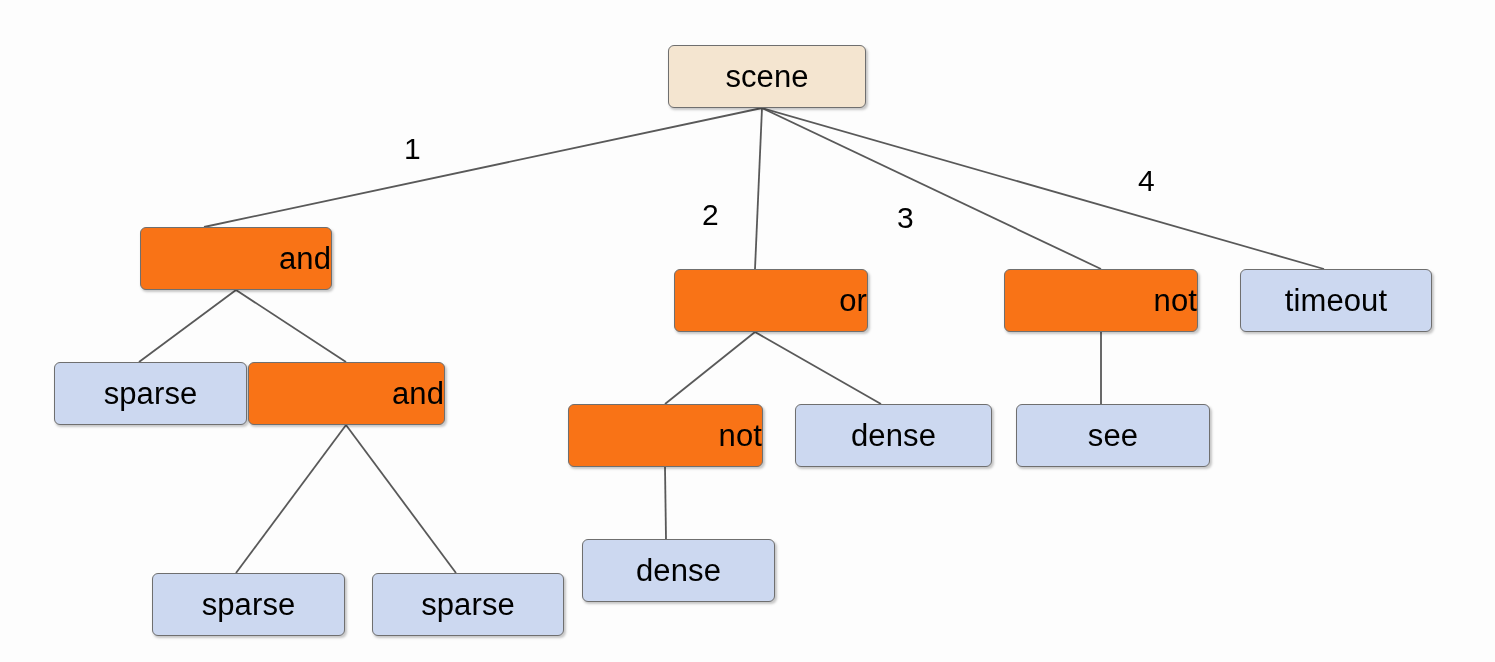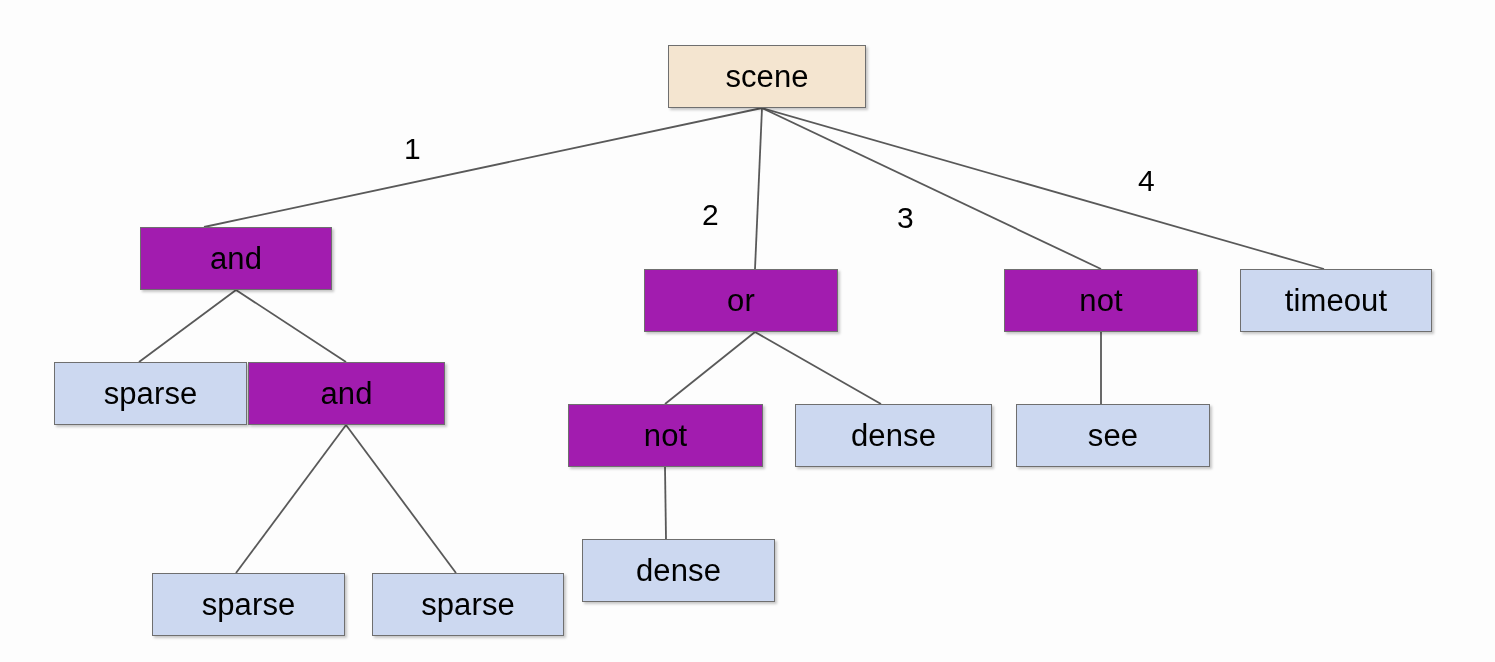--- a/index.html
+++ b/index.html
@@ -23,31 +23,31 @@
     height: 662px;
     pointer-events: none;
   }
   .node {
     position: absolute;
     box-sizing: border-box;
     display: flex;
     align-items: center;
     justify-content: center;
     border: 1.6px solid #6f6f6f;
-    border-radius: 0;
+    border-radius: 6px;
     color: #000000;
     font-family: "Liberation Sans", sans-serif;
     font-size: 31px;
     line-height: 1;
     letter-spacing: 0.1px;
     box-shadow: 1.5px 2px 2.5px rgba(0,0,0,0.22);
     white-space: nowrap;
   }
   .node.root   { background: #f4e5d0; }
-  .node.op     { background: #a21caf; }
+  .node.op     { background: #f97316; justify-content: flex-end; }
   .node.leaf   { background: #ccd8f0; margin-left: 12px; }
   .edge-label {
     position: absolute;
     color: #000000;
     font-family: "Liberation Sans", sans-serif;
     font-size: 30px;
     line-height: 1;
     user-select: none;
   }
 </style>
@@ -69,21 +69,21 @@
       <line x1="665" y1="467" x2="666" y2="539" stroke="#595959" stroke-width="1.8"></line>
       <line x1="1101" y1="332" x2="1101" y2="404" stroke="#595959" stroke-width="1.8"></line>
     </svg>
   <div id="node-layer">
       <div class="node root" style="left: 668px; top: 45px; width: 198px; height: 63px;">
         <span>scene</span>
       </div>
       <div class="node op" style="left: 140px; top: 227px; width: 192px; height: 63px;">
         <span>and</span>
       </div>
-      <div class="node op" style="left: 644px; top: 269px; width: 194px; height: 63px;">
+      <div class="node op" style="left: 674px; top: 269px; width: 194px; height: 63px;">
         <span>or</span>
       </div>
       <div class="node op" style="left: 1004px; top: 269px; width: 194px; height: 63px;">
         <span>not</span>
       </div>
       <div class="node leaf" style="left: 1228px; top: 269px; width: 192px; height: 63px;">
         <span>timeout</span>
       </div>
       <div class="node leaf" style="left: 42px; top: 362px; width: 193px; height: 63px;">
         <span>sparse</span>

